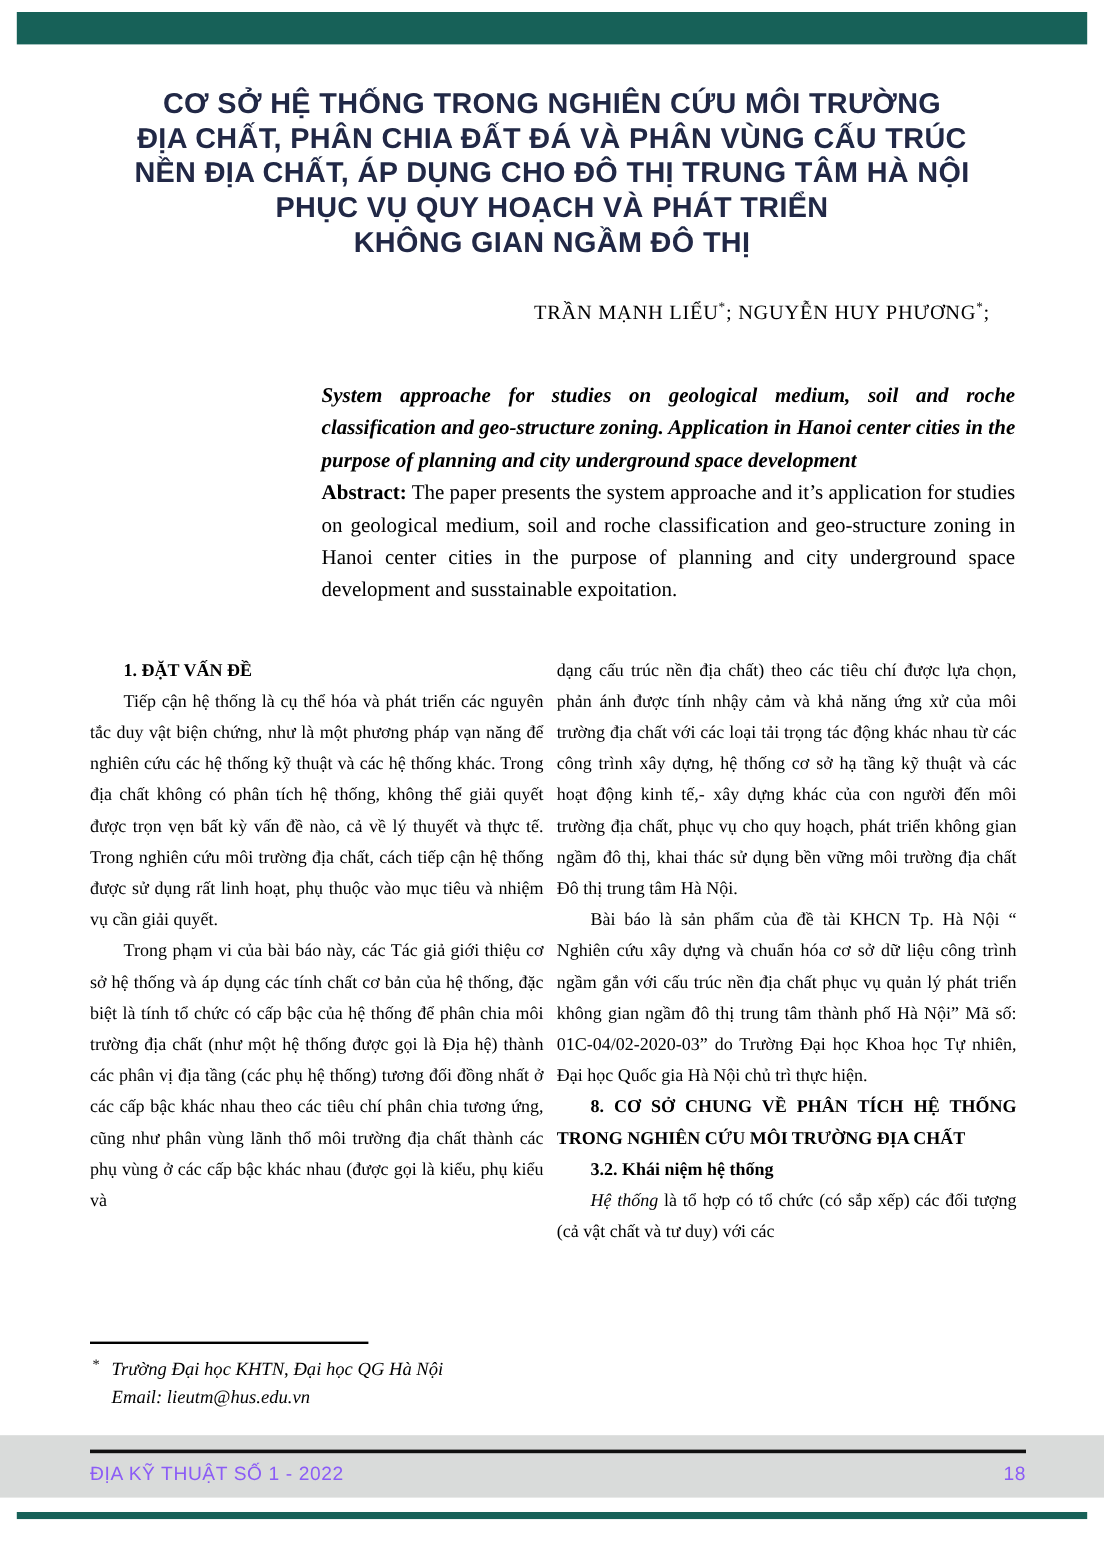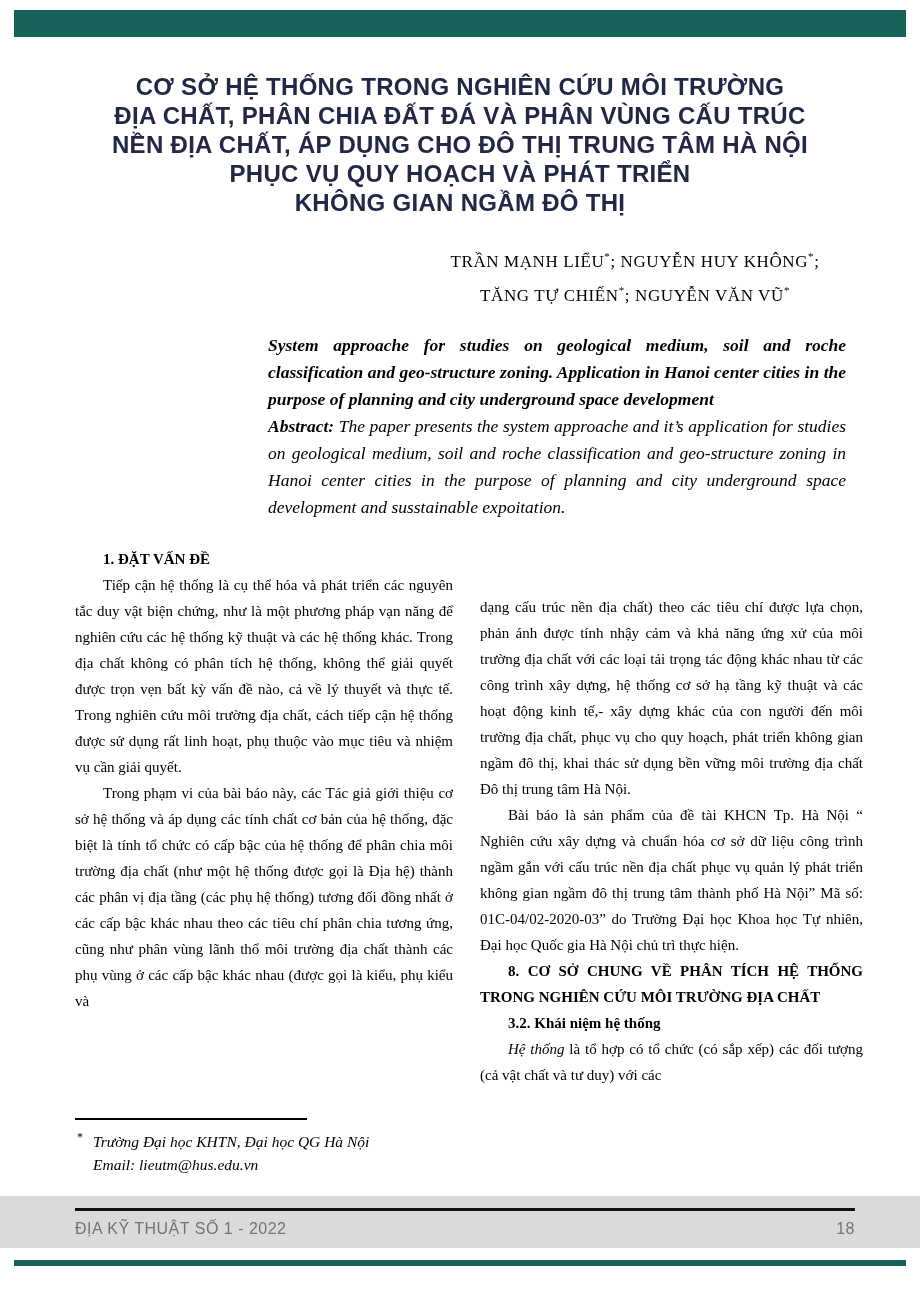--- a/index.html
+++ b/index.html
@@ -18,74 +18,73 @@
     font-weight:bold; font-size:24px; line-height:29px; letter-spacing:0.3px;
   }
 
   .authors {
     position:absolute; top:242px; left:370px; width:530px;
     text-align:center; font-size:17px; line-height:28px; letter-spacing:0.6px;
   }
   .authors sup { font-size:11px; }
 
   .english {
-    position:absolute; top:332px; left:268px; width:578px;
+    position:absolute; top:316px; left:268px; width:578px;
     font-size:17.5px; line-height:27px; text-align:justify;
   }
   .english p { margin:0; }
   .eng-title { font-weight:bold; font-style:italic; }
-  .abstract { font-style:italic; }
+  .abstract { }
   .abstract .abs-label { font-weight:bold; }
 
   .col {
     position:absolute; top:546px; font-size:15px; line-height:26px;
     text-align:justify;
   }
   .col-left  { left:75px;  width:378px; }
-  .col-right { left:480px; width:383px;margin-top:48px; }
+  .col-right { left:464px; width:383px; }
   .col p { margin:0; text-indent:28px; }
   .col p.noindent { text-indent:0; }
   .col .heading { font-weight:bold; }
   .ital { font-style:italic; }
 
   .footnote {
     position:absolute; top:1118px; left:75px; width:378px;
     font-size:15.5px; line-height:23px; font-style:italic; text-align:left;
   }
   .footnote-rule { width:232px; height:0; border-top:2px solid #000; margin-bottom:10px; }
   .footnote-body { position:relative; padding-left:18px; }
   .fn-marker { position:absolute; left:2px; top:-4px; font-size:12px; font-style:normal; }
 
   .footer-band { position:absolute; top:1196px; left:0; width:920px; height:52px; }
   .footer-rule { position:absolute; top:1208px; left:75px; width:780px; height:0; border-top:3px solid #101010; }
   .footer-line {
     position:absolute; top:1220px; left:75px; width:780px;
     display:flex; justify-content:space-between; align-items:center;
     font-family:"Liberation Sans","DejaVu Sans",sans-serif; font-size:16px;
-    letter-spacing:0.5px; color:#737373;
+    letter-spacing:0.5px; color:#8b5cf6;
   }
 </style>
 </head>
 <body>
 
 <div class="page">
 
   <div class="bar bar-top" style="background: rgb(23, 97, 88);"></div>
 
   <div class="title" style="color: rgb(33, 40, 70);">
     <div>CƠ SỞ HỆ THỐNG TRONG NGHIÊN CỨU MÔI TRƯỜNG</div>
     <div>ĐỊA CHẤT, PHÂN CHIA ĐẤT ĐÁ VÀ PHÂN VÙNG CẤU TRÚC</div>
     <div>NỀN ĐỊA CHẤT, ÁP DỤNG CHO ĐÔ THỊ TRUNG TÂM HÀ NỘI</div>
     <div>PHỤC VỤ QUY HOẠCH VÀ PHÁT TRIỂN</div>
     <div>KHÔNG GIAN NGẦM ĐÔ THỊ</div>
   </div>
 
   <div class="authors">
-    <div><span>TRẦN MẠNH LIỂU</span><sup>*</sup><span>; NGUYỄN HUY KHÔNG</span><sup>*</sup><span>;</span></div>
-    <div><span>TĂNG TỰ CHIẾN</span><sup>*</sup><span>; NGUYỄN VĂN VŨ</span><sup>*</sup></div>
+    <div><span>TRẦN MẠNH LIỂU</span><sup>*</sup><span>; NGUYỄN HUY PHƯƠNG</span><sup>*</sup><span>;</span></div>
   </div>
 
   <div class="english">
     <p class="eng-title">System approache for studies on geological medium, soil and roche classification and geo-structure zoning. Application in Hanoi center cities in the purpose of planning and city underground space development</p>
     <p class="abstract"><span class="abs-label">Abstract:</span><span> The paper presents the system approache and it’s application for studies on geological medium, soil and roche classification and geo-structure zoning in Hanoi center cities in the purpose of planning and city underground space development and susstainable expoitation.</span></p>
   </div>
 
   <div class="col col-left">
     <p class="heading">1. ĐẶT VẤN ĐỀ</p>
     <p>Tiếp cận hệ thống là cụ thể hóa và phát triển các nguyên tắc duy vật biện chứng, như là một phương pháp vạn năng để nghiên cứu các hệ thống kỹ thuật và các hệ thống khác. Trong địa chất không có phân tích hệ thống, không thể giải quyết được trọn vẹn bất kỳ vấn đề nào, cả về lý thuyết và thực tế. Trong nghiên cứu môi trường địa chất, cách tiếp cận hệ thống được sử dụng rất linh hoạt, phụ thuộc vào mục tiêu và nhiệm vụ cần giải quyết.</p>

